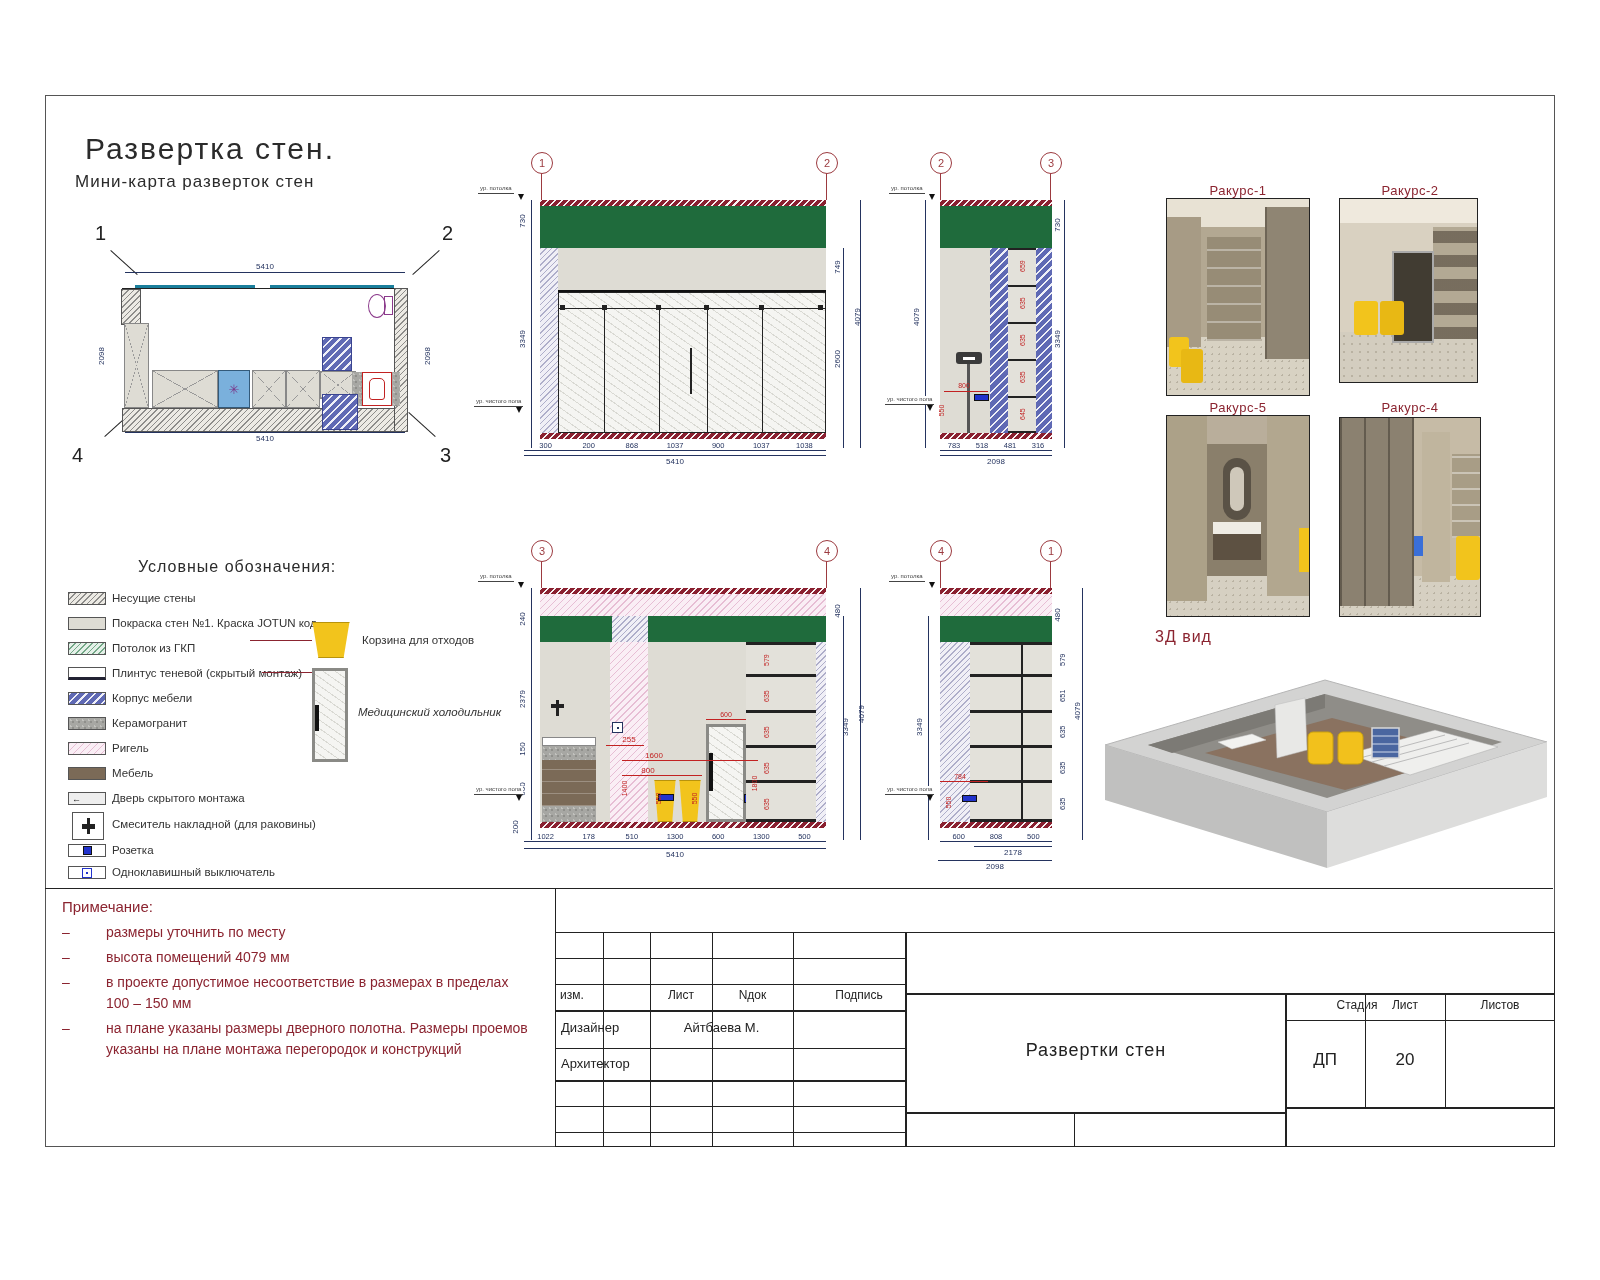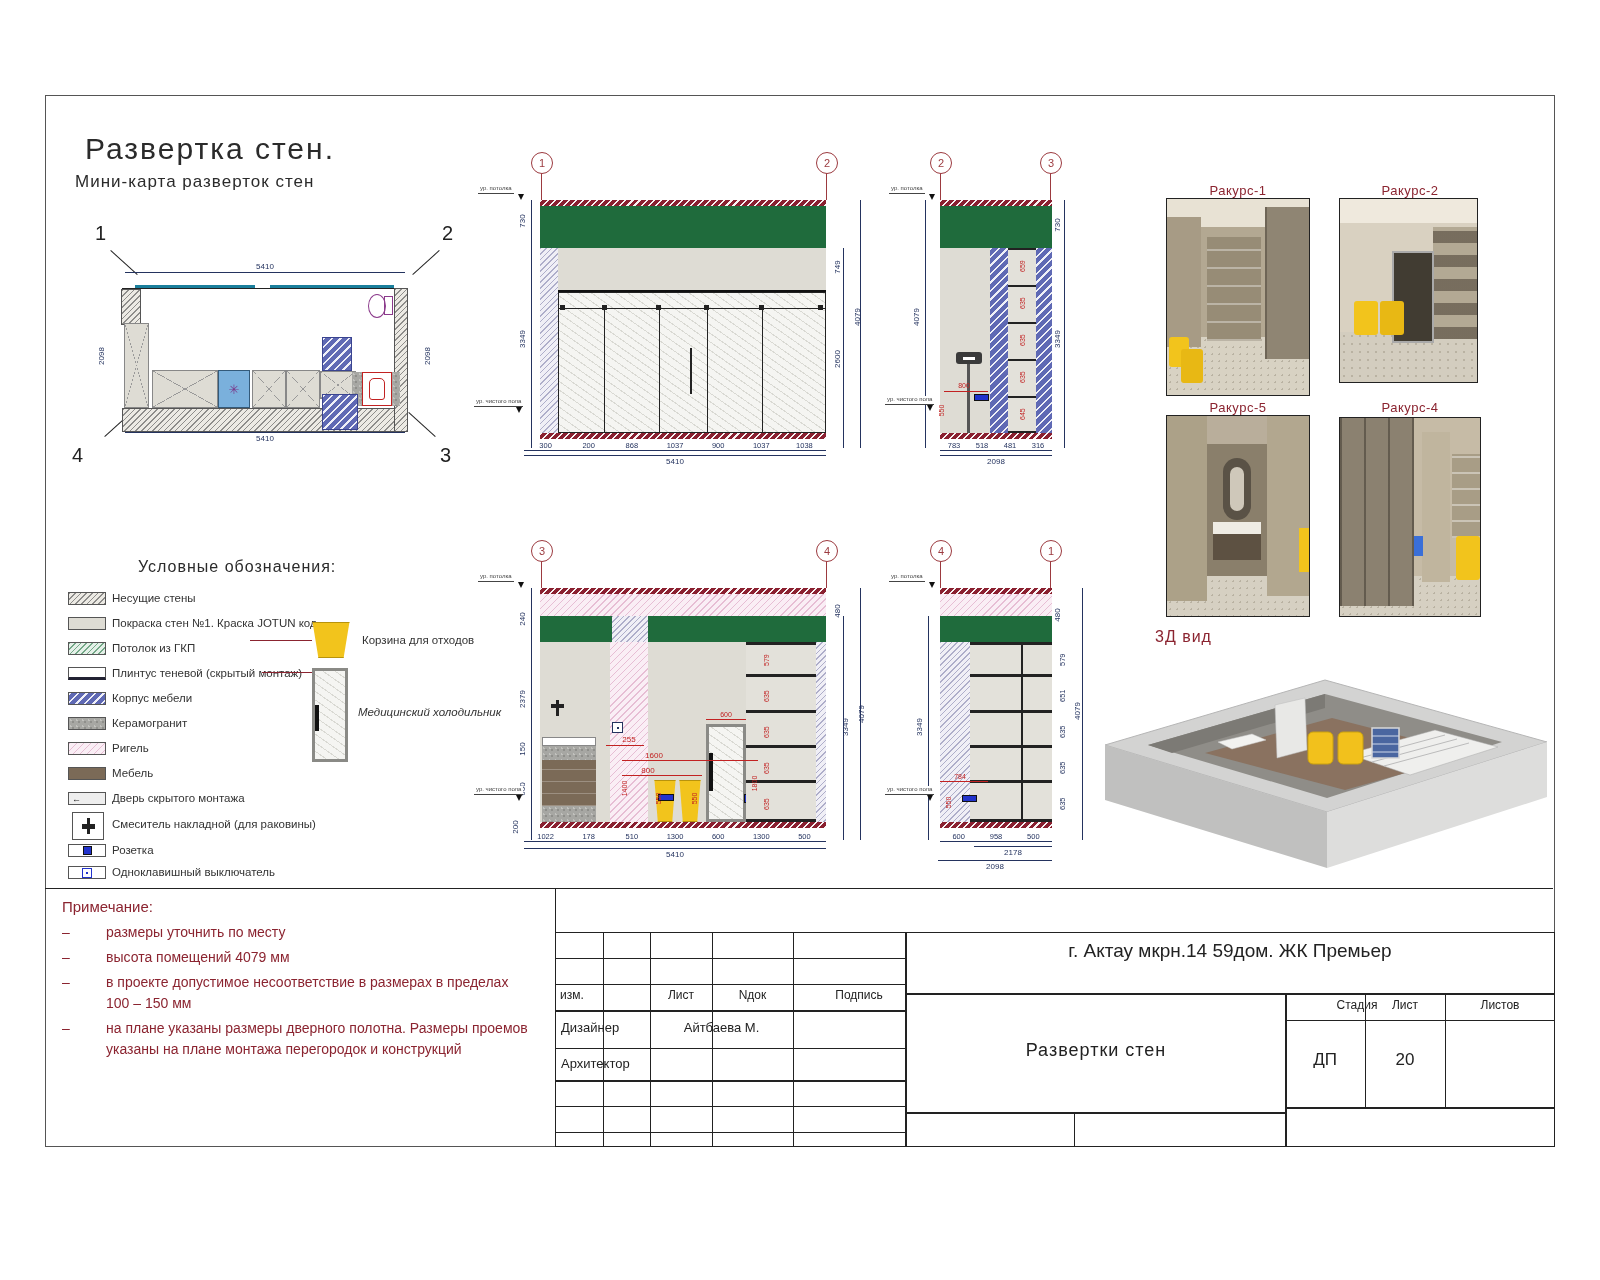--- a/index.html
+++ b/index.html
@@ -371,21 +371,21 @@
   <div class="a lnk" style="left:970px;top:710px;width:82px;height:3px;"></div>
   <div class="a lnk" style="left:970px;top:745px;width:82px;height:3px;"></div>
   <div class="a lnk" style="left:970px;top:780px;width:82px;height:3px;"></div>
   <div class="a rdim" style="left:942px;top:773px;width:36px;">784</div>
   <div class="a lnr" style="left:940px;top:781px;width:48px;height:1px;"></div>
   <div class="a rotr" style="left:928px;top:799px;">550</div>
   <div class="a sock" style="left:962px;top:795px;width:15px;height:7px;"></div>
   <div class="a h-red" style="left:940px;top:822px;width:112px;height:6px;"></div>
   <div class="a dimrow" style="left:940px;top:832px;width:112px;height:9px;">
       <span>600</span>
-      <span>958</span>
+      <span>808</span>
       <span>500</span>
     </div>
   <div class="a dimtotal" style="left:974px;top:846px;width:78px;">2178</div>
   <div class="a dimtotal" style="left:938px;top:860px;width:114px;">2098</div>
   <div class="a ln" style="left:928px;top:616px;width:1px;height:224px;"></div>
   <div class="a rot" style="left:900px;top:723px;">3349</div>
   <div class="a rot" style="left:1038px;top:611px;">480</div>
   <div class="a vdims navy" style="left:1056px;top:642px;width:12px;height:180px;">
       <span>579</span>
       <span>651</span>
@@ -441,21 +441,20 @@
   <div class="a lnk" style="left:555px;top:1080px;width:350px;height:2px;"></div>
   <div class="a lnk" style="left:555px;top:1106px;width:350px;height:1px;"></div>
   <div class="a lnk" style="left:555px;top:1132px;width:350px;height:1px;"></div>
   <div class="a tb" style="left:560px;top:988px;">изм.</div>
   <div class="a tb tbc" style="left:650px;top:988px;width:62px;">Лист</div>
   <div class="a tb tbc" style="left:712px;top:988px;width:81px;">Nдок</div>
   <div class="a tb tbc" style="left:793px;top:988px;width:132px;">Подпись</div>
   <div class="a tb" style="left:561px;top:1020px;font-size:13px;">Дизайнер</div>
   <div class="a tb tbc" style="left:650px;top:1020px;width:143px;font-size:13px;">Айтбаева М.</div>
   <div class="a tb" style="left:561px;top:1056px;font-size:13px;">Архитектор</div>
-  <div class="a tbc" style="left:907px;top:940px;width:646px;font-size:19px;color:#222;">г. Актау  мкрн.14 59дом. ЖК Премьер</div>
   <div class="a lnk" style="left:905px;top:993px;width:650px;height:2px;"></div>
   <div class="a lnk" style="left:1285px;top:993px;width:2px;height:154px;"></div>
   <div class="a lnk" style="left:1365px;top:993px;width:1px;height:114px;"></div>
   <div class="a lnk" style="left:1445px;top:993px;width:1px;height:114px;"></div>
   <div class="a lnk" style="left:1285px;top:1020px;width:270px;height:1px;"></div>
   <div class="a lnk" style="left:1285px;top:1107px;width:270px;height:2px;"></div>
   <div class="a lnk" style="left:905px;top:1112px;width:382px;height:2px;"></div>
   <div class="a lnk" style="left:1074px;top:1112px;width:1px;height:35px;"></div>
   <div class="a tbc" style="left:907px;top:1040px;width:378px;font-size:18px;color:#222;letter-spacing:1px;">Развертки стен</div>
   <div class="a tb tbc" style="left:1317px;top:998px;width:80px;">Стадия</div>

